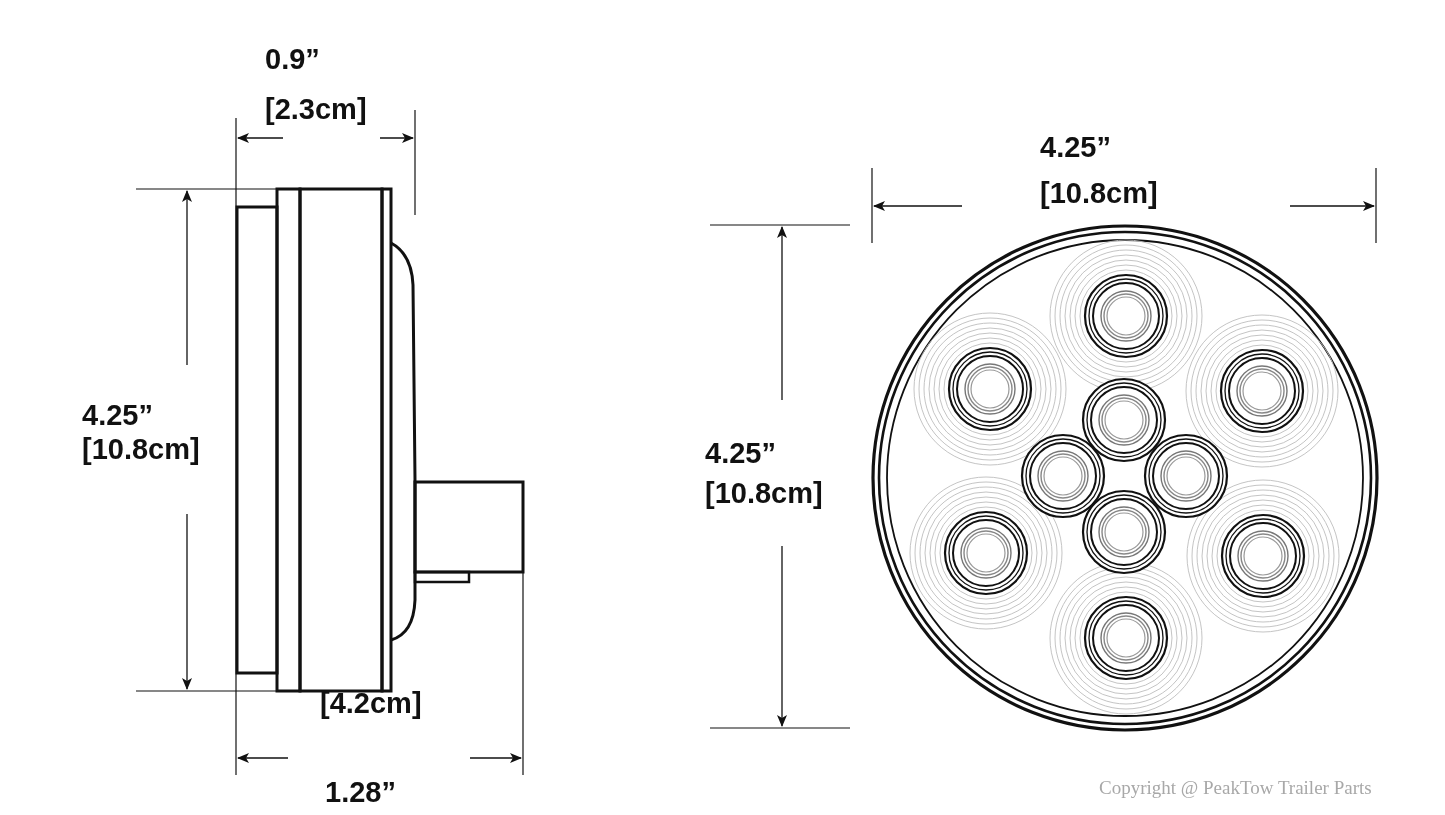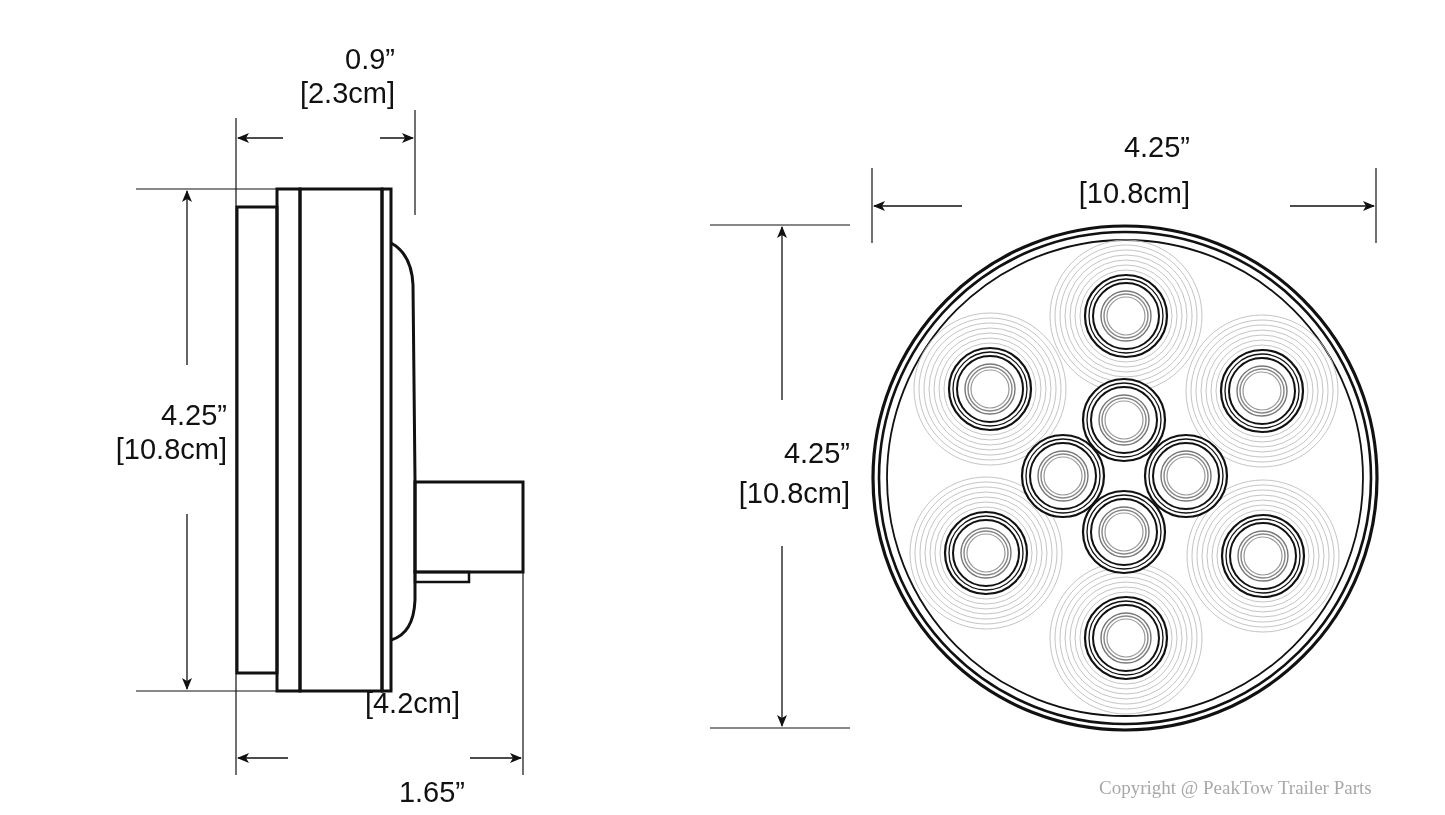--- a/index.html
+++ b/index.html
@@ -1,18 +1,18 @@
 <!DOCTYPE html>
 <html><head>
 <meta charset="utf-8">
 <style>
   html, body { margin:0; padding:0; background:#ffffff; }
   body { width:1445px; height:815px; position:relative; overflow:hidden; font-family:"Liberation Sans", sans-serif; }
   svg { position:absolute; left:0; top:0; }
-  .dim { position:absolute; font-family:"Liberation Sans", sans-serif; font-size:29px; color:#111; text-align:right; line-height:34px; white-space:nowrap; }
+  .dim { position:absolute; font-family:"Liberation Sans", sans-serif; font-size:29px; color:#111; text-align:left; line-height:34px; white-space:nowrap;font-weight:bold; }
   .copyright { position:absolute; left:1099px; top:777px; font-size:19px; color:#a8a8a8; font-family:Liberation Serif, serif; white-space:nowrap; }
 </style>
 </head>
 <body>
 
 <svg width="1445" height="815" viewBox="0 0 1445 815">
   <defs>
     <marker id="arr" markerWidth="12" markerHeight="10" refX="11" refY="5" orient="auto" markerUnits="userSpaceOnUse">
       <path d="M0,0 L12,5 L0,10 L3,5 z" fill="#111"></path>
     </marker>
@@ -99,30 +99,30 @@
     <use href="#led" x="1186" y="476"></use>
     <use href="#led" x="1124" y="532"></use>
     <use href="#led" x="986" y="553"></use>
     <use href="#led" x="1263" y="556"></use>
     <use href="#led" x="1126" y="638"></use>
   </g>
 </svg>
 
 <div class="dim" style="left:265px; top:42px; width:130px;">
   <div>0.9”</div>
-  <div style="margin-top:0;">[2.3cm]</div>
+  <div style="margin-top:16px;">[2.3cm]</div>
 </div>
 
 <div class="dim" style="left:82px; top:398px; width:145px;">
   <div>4.25”</div>
   <div>[10.8cm]</div>
 </div>
 
 <div class="dim" style="left:320px; top:686px; width:140px;">[4.2cm]</div>
-<div class="dim" style="left:325px; top:775px; width:140px;">1.65”</div>
+<div class="dim" style="left:325px; top:775px; width:140px;">1.28”</div>
 
 <div class="dim" style="left:1040px; top:130px; width:150px;">
   <div>4.25”</div>
   <div style="margin-top:12px;">[10.8cm]</div>
 </div>
 
 <div class="dim" style="left:705px; top:436px; width:145px;">
   <div>4.25”</div>
   <div style="margin-top:6px;">[10.8cm]</div>
 </div>

